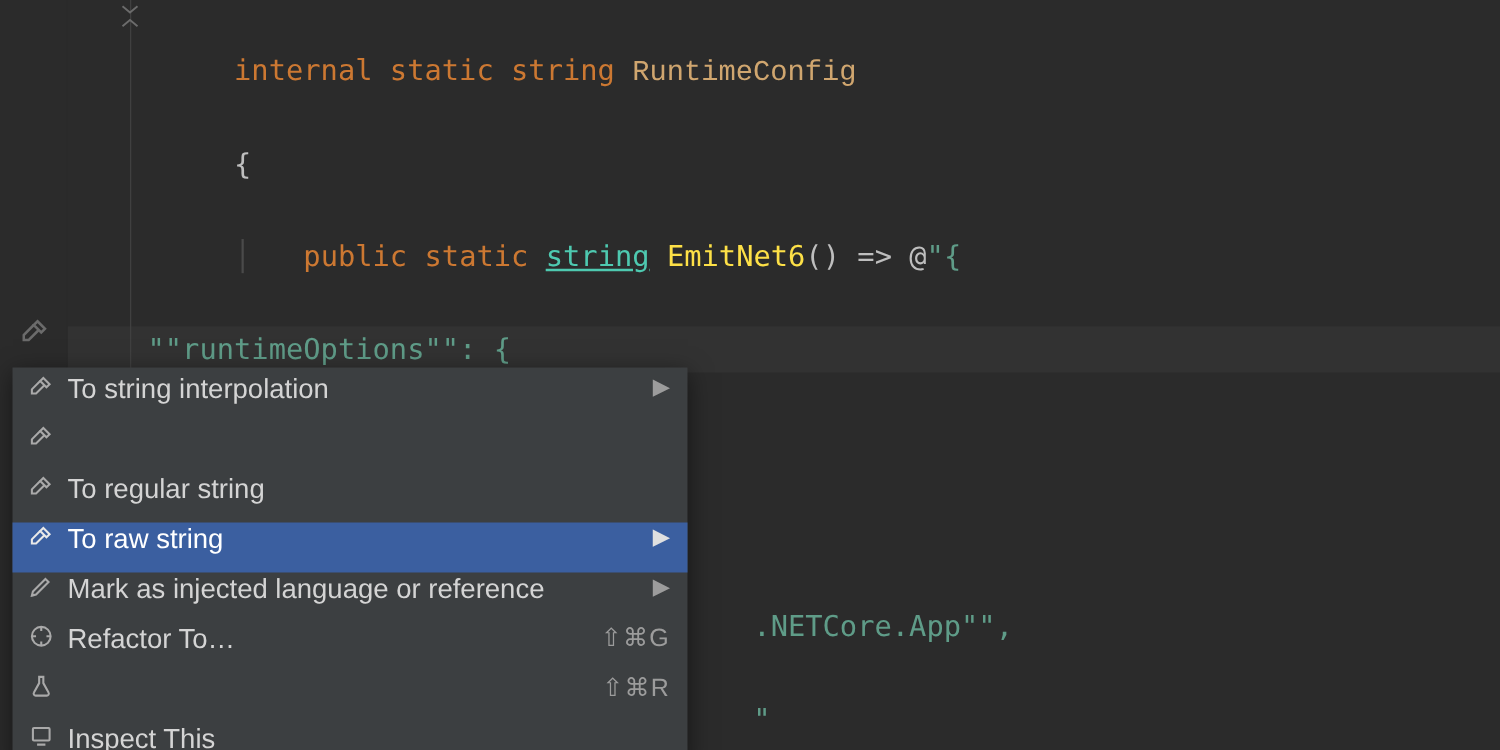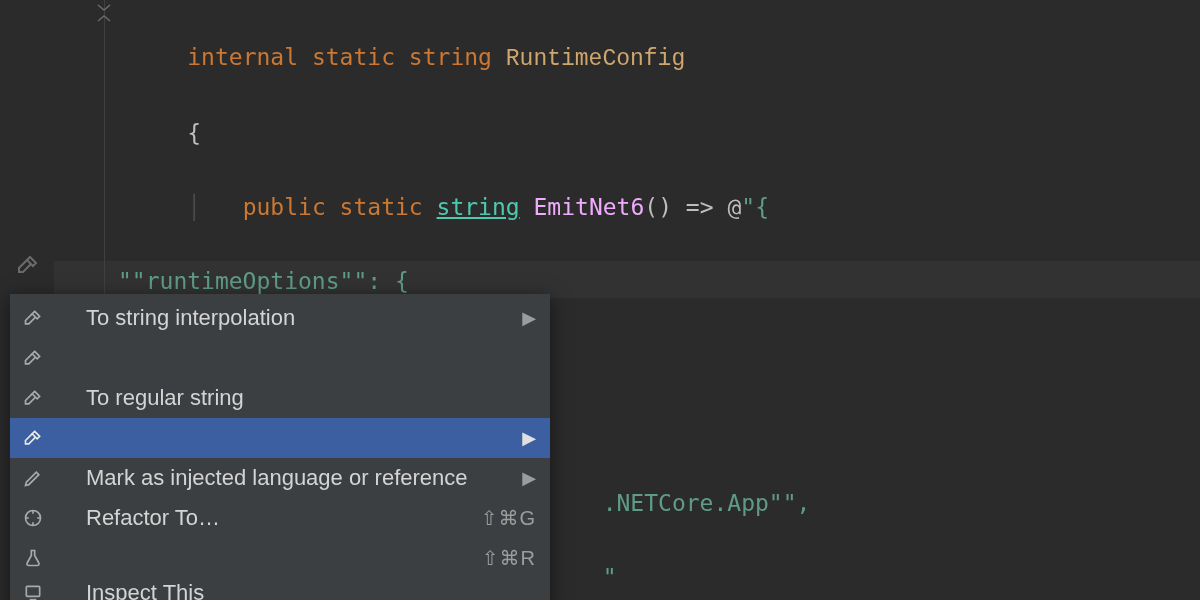--- a/index.html
+++ b/index.html
@@ -42,21 +42,21 @@
   .code {
     position: absolute;
     left: 118px;
     top: 2px;
     font-size: 23px;
     line-height: 37px;
     white-space: pre;
   }
   .kw   { color: #cc7832; margin-top: 28px; }
   .cls  { color: #d0a66f; font-family: Liberation Mono, monospace; }
-  .meth { color: #f0abfc; }
+  .meth { color: #fde047; }
   .typ  { color: #4ec9b0; text-decoration: underline; }
   .str  { color: #5f9c88; }
   .punc { color: #bebebe; }
   .op   { color: #bebebe; }
   .at   { color: #bebebe; }
   .indent-guide { color: #4a4a4a; }
 
   .highlight-line {
     position:absolute;
     left:54px;
@@ -76,25 +76,23 @@
     background: #3c3f41;
     box-shadow: 0 4px 18px rgba(0,0,0,.5);
     font-family: -apple-system, "Segoe UI", sans-serif;
     font-size: 22px;
     color: #d4d4d4;
     padding: 4px 0;
     z-index: 10;
   }
   .ctx-item {
     display: flex;
-    align-items: center;
     height: 40px;
     padding: 0 14px 0 12px;
     cursor: default;
-    gap: 32px;
   }
   .ctx-item.selected {
     background: #3b5fa0;
     color: #fff;
   }
   .ctx-icon {
     width: 22px;
     height: 22px;
     margin-right: 10px;
     display: inline-flex;
@@ -183,20 +181,21 @@
       </span>
     <span class="ctx-label">To regular string</span>
   </div>
   <div class="ctx-item selected">
     <span class="ctx-icon">
         <svg width="20" height="20" viewBox="0 0 24 24" fill="none" stroke="currentColor" stroke-width="2">
           <path d="M14 4l6 6-3 3-6-6z"></path>
           <path d="M11 7L3 15v4h4l8-8"></path>
         </svg>
       </span>
+    <span class="ctx-label">To raw string</span>
     <span class="ctx-sub">▶</span>
   </div>
   <div class="ctx-item">
     <span class="ctx-icon">
         <svg width="20" height="20" viewBox="0 0 24 24" fill="none" stroke="currentColor" stroke-width="2">
           <path d="M3 21l4-1 12-12-3-3L4 17l-1 4z"></path>
         </svg>
       </span>
     <span class="ctx-label">Mark as injected language or reference</span>
     <span class="ctx-sub">▶</span>

